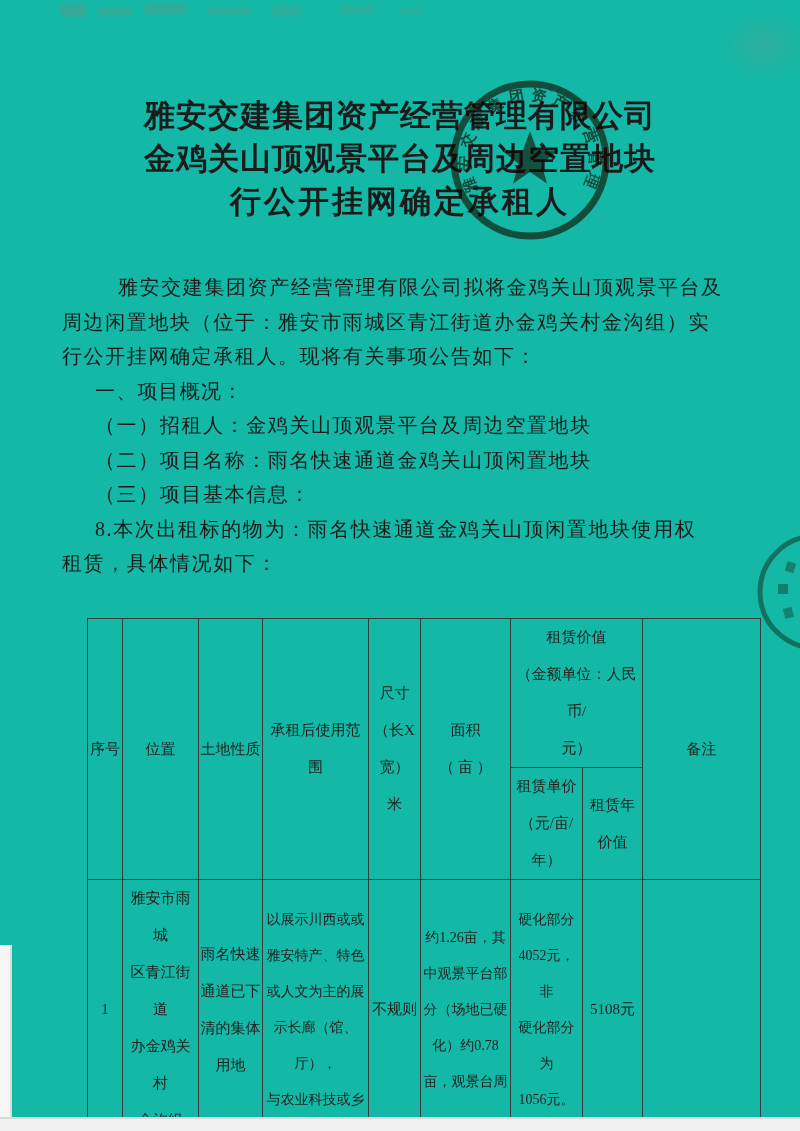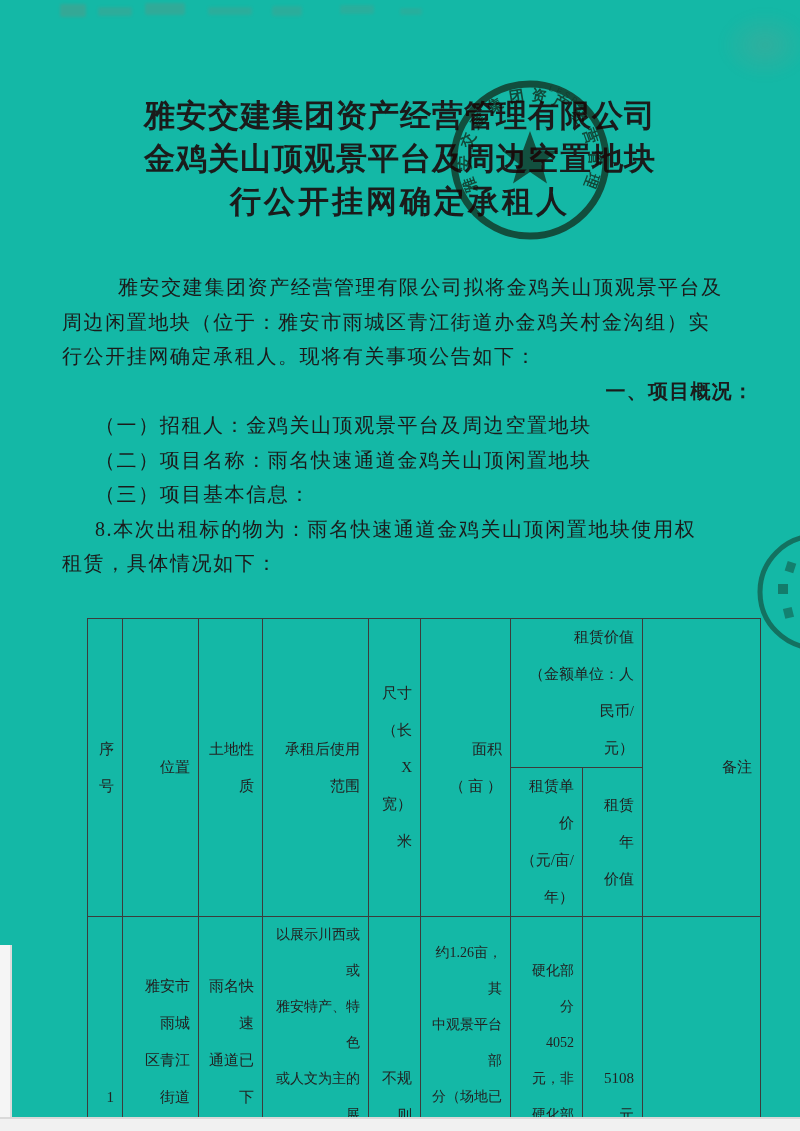--- a/index.html
+++ b/index.html
@@ -28,33 +28,33 @@
     font-size:31px;line-height:43px;letter-spacing:1px;
   }
   .title-line-3{letter-spacing:3px;}
   
   .body-block{
     position:absolute;top:270px;left:62px;width:692px;
     font-size:20px;line-height:34.5px;letter-spacing:1.6px;
   }
   .indent-intro{text-indent:56px;}
   .indent-item{text-indent:33px;}
-  .bold{font-weight:bold;letter-spacing:1.2px;text-align:right;}
+  .bold{font-weight:normal;letter-spacing:1.2px;}
   
   .doc-table{
     position:absolute;left:87px;top:618px;
     border-collapse:collapse;table-layout:fixed;
     font-family:"Liberation Serif","DejaVu Serif",serif;
   }
   .doc-table td{
     border:1px solid #3c3c3c;
-    text-align:right;vertical-align:middle;
+    text-align:center;vertical-align:middle;
     font-size:15px;line-height:37px;
     white-space:pre-line;
-    padding:0 8px;
+    padding:0 1px;
     overflow:hidden;
     color:#222;
   }
   .doc-table td.small{font-size:14px;line-height:36px;}
   
   .seal{
     position:absolute;left:428px;top:58px;width:204px;height:204px;
     mix-blend-mode:multiply;opacity:.92;
   }
   .partial-seal-wrap{

